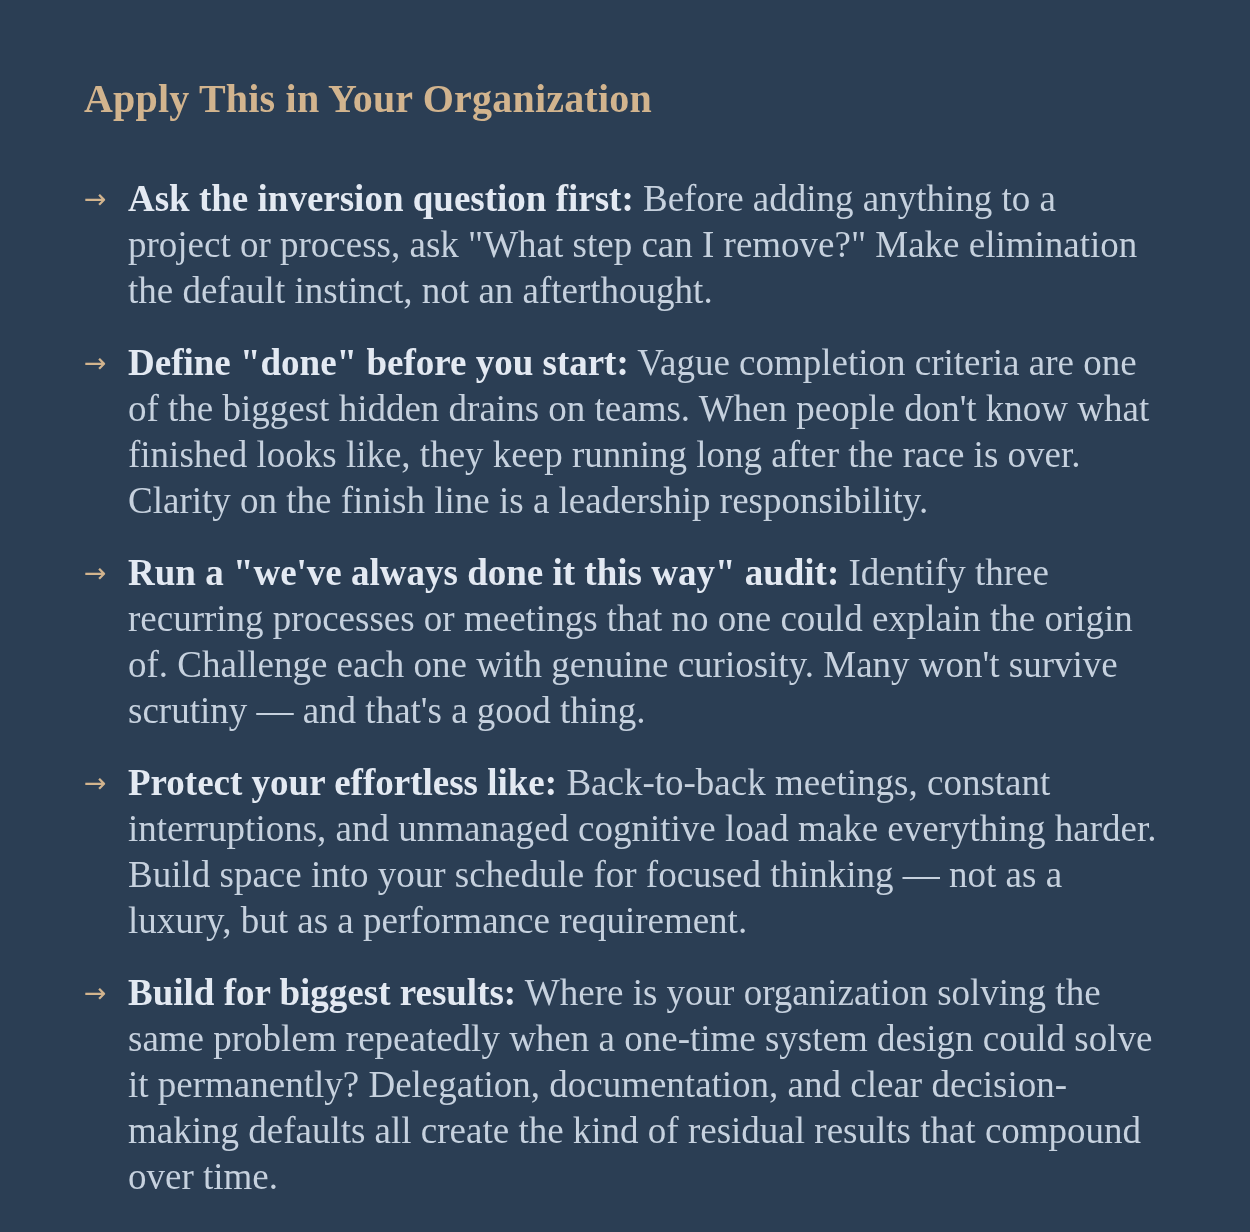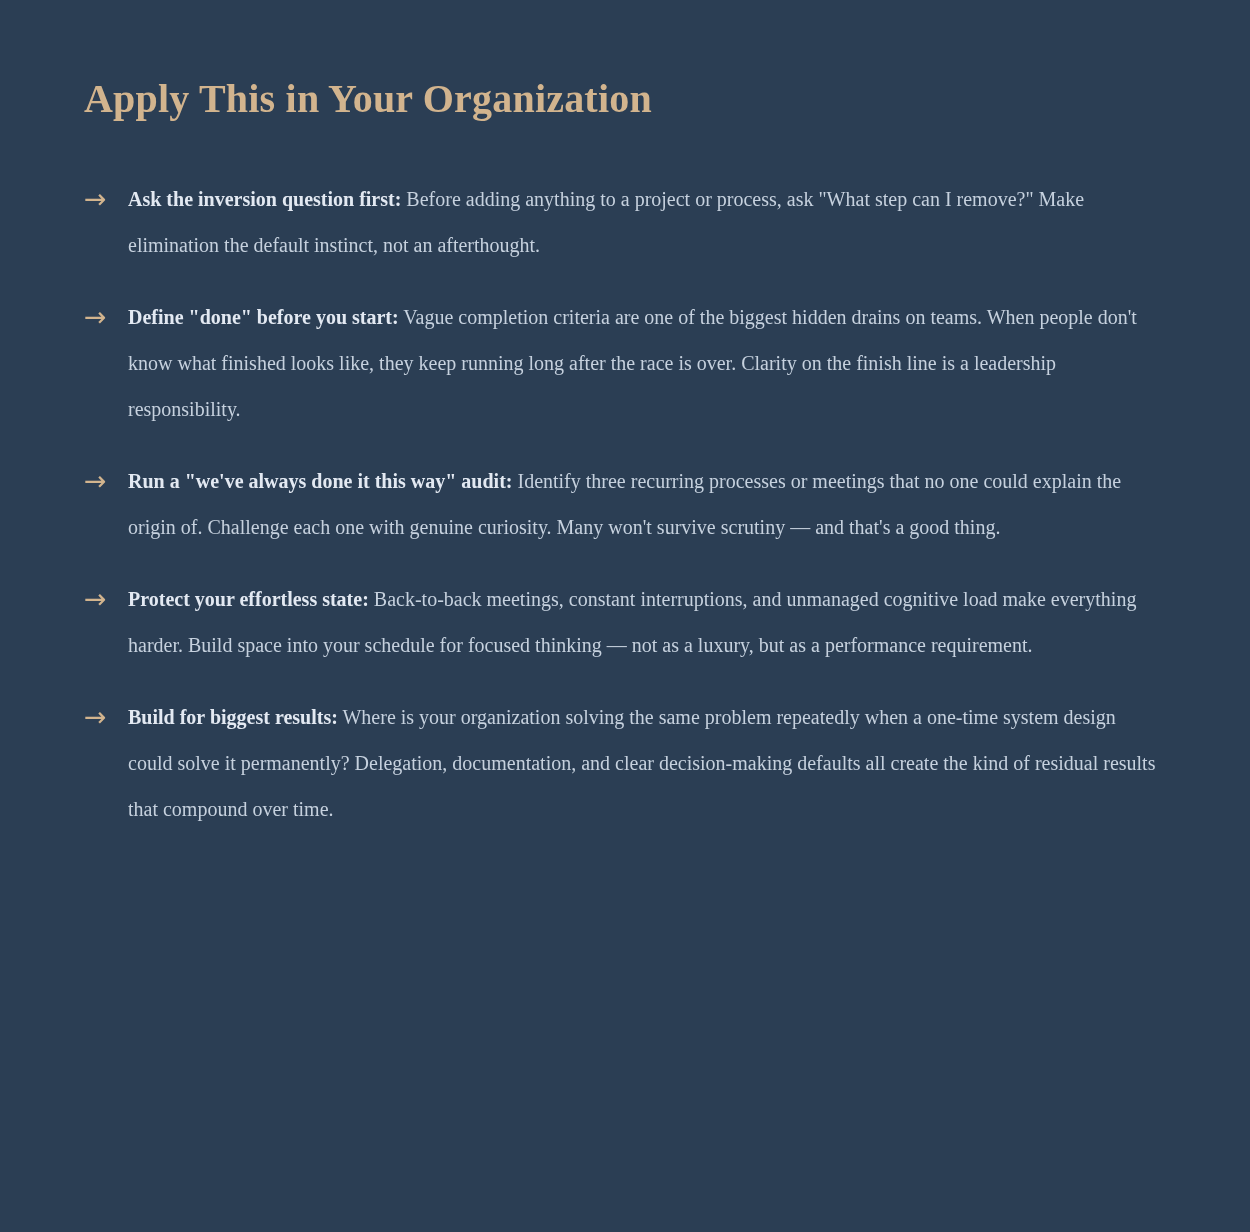--- a/index.html
+++ b/index.html
@@ -43,21 +43,21 @@
   .arrow-marker {
     flex: 0 0 44px;
     width: 44px;
     font-family: "DejaVu Sans", sans-serif;
     font-size: 27px;
     line-height: 46px;
     color: var(--accent);
   }
   .item-text {
     flex: 1 1 auto;
-    font-size: 20px;
+    font-size: 37px;
     line-height: 46px;
     color: var(--body-color);
     max-width: 1032px;
   }
   .item-lead {
     font-weight: 700;
     color: var(--lead-color);
   }
 </style>
 </head>
@@ -74,20 +74,20 @@
     <li class="list-item">
       <span class="arrow-marker">→</span>
       <p class="item-text"><strong class="item-lead">Define "done" before you start:</strong> <span>Vague completion criteria are one of the biggest hidden drains on teams. When people don't know what finished looks like, they keep running long after the race is over. Clarity on the finish line is a leadership responsibility.</span></p>
     </li>
     <li class="list-item">
       <span class="arrow-marker">→</span>
       <p class="item-text"><strong class="item-lead">Run a "we've always done it this way" audit:</strong> <span>Identify three recurring processes or meetings that no one could explain the origin of. Challenge each one with genuine curiosity. Many won't survive scrutiny — and that's a good thing.</span></p>
     </li>
     <li class="list-item">
       <span class="arrow-marker">→</span>
-      <p class="item-text"><strong class="item-lead">Protect your effortless state:</strong> <span>Back-to-back meetings, constant interruptions, and unmanaged cognitive load make everything harder. Build space into your schedule for focused thinking — not as a luxury, but as a performance requirement.</span></p>
+      <p class="item-text"><strong class="item-lead">Protect your effortless like:</strong> <span>Back-to-back meetings, constant interruptions, and unmanaged cognitive load make everything harder. Build space into your schedule for focused thinking — not as a luxury, but as a performance requirement.</span></p>
     </li>
     <li class="list-item">
       <span class="arrow-marker">→</span>
       <p class="item-text"><strong class="item-lead">Build for biggest results:</strong> <span>Where is your organization solving the same problem repeatedly when a one-time system design could solve it permanently? Delegation, documentation, and clear decision-making defaults all create the kind of residual results that compound over time.</span></p>
     </li>
   </ul>
 </div>
 
 </body></html>

